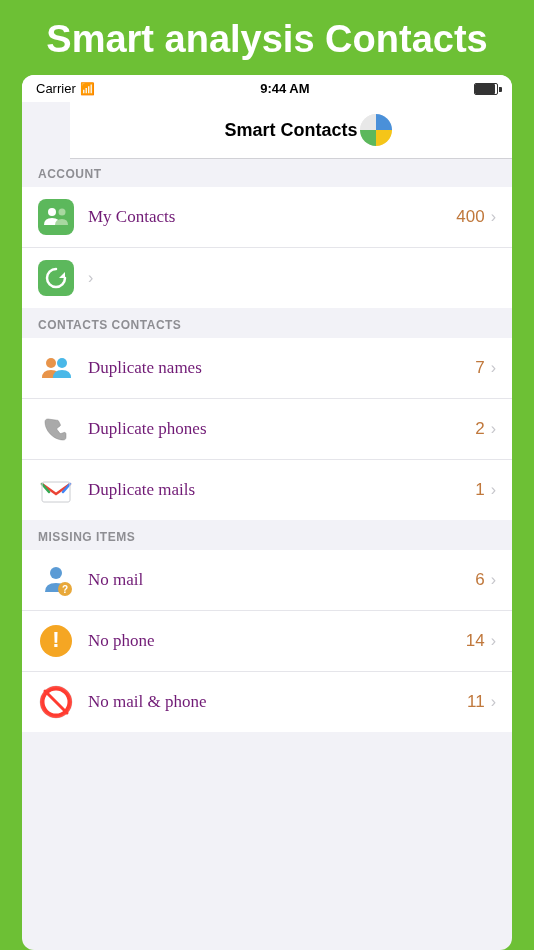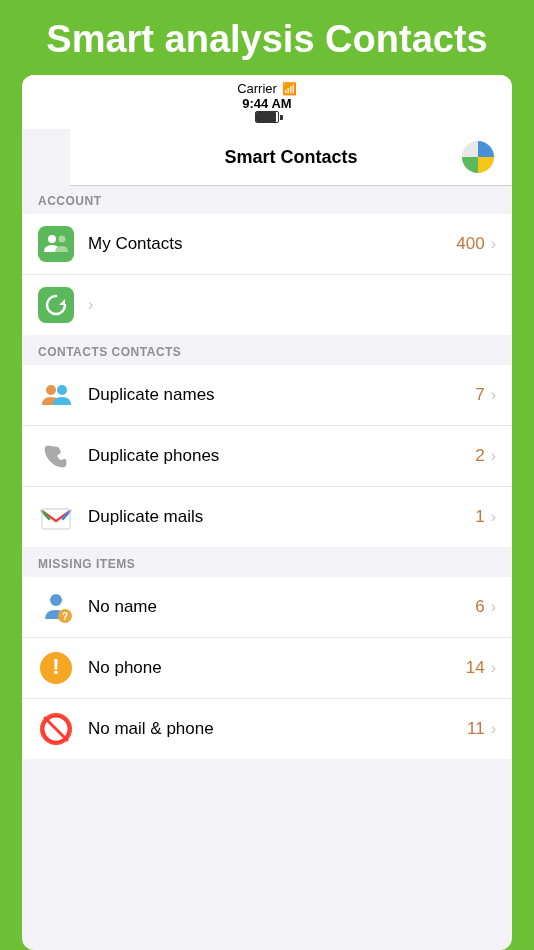--- a/index.html
+++ b/index.html
@@ -32,21 +32,20 @@
 
     
     .status-bar {
       background: white;
       display: flex;
       justify-content: space-between;
       align-items: center;
       padding: 6px 14px;
       font-size: 13px;
       font-weight: 500;
-      flex-direction: column;
     }
     .status-left { display: flex; align-items: center; gap: 5px; }
     .status-center { font-weight: 600; }
     .status-right { display: flex; align-items: center; gap: 4px; }
     .wifi-icon { font-size: 12px; }
     .battery {
       width: 24px; height: 12px;
       border: 1.5px solid #333;
       border-radius: 2px;
       position: relative;
@@ -65,21 +64,21 @@
       height: 100%;
       width: 90%;
       border-radius: 1px;
     }
 
     
     .nav-bar {
       background: white;
       border-bottom: 1px solid #d1d1d6;
       display: flex;
-      justify-content: space-between;
+      justify-content: center;
       align-items: center;
       padding: 10px 16px;
       margin-left: 48px;
     }
     .nav-title {
       font-size: 18px;
       font-weight: bold;
       color: #000;
     }
 
@@ -119,21 +118,22 @@
       height: 36px;
       margin-right: 14px;
       flex-shrink: 0;
       display: flex;
       align-items: center;
       justify-content: center;
     }
     .item-label {
       flex: 1;
       font-size: 17px;
-      color: #000000;
+      color: #701a75;
+      font-family: Liberation Serif, serif;
     }
     .item-count {
       font-size: 17px;
       color: #c0783c;
       margin-right: 6px;
     }
     .item-chevron {
       color: #c7c7cc;
       font-size: 16px;
     }
@@ -274,21 +274,21 @@
       <div class="item-icon">
         <svg width="36" height="36" viewBox="0 0 36 36" xmlns="http://www.w3.org/2000/svg">
 
           <circle cx="18" cy="11" r="6" fill="#5b9bd5"></circle>
           <path d="M7 30 Q7 21 18 21 Q29 21 29 30 Z" fill="#5b9bd5"></path>
 
           <circle cx="27" cy="27" r="7" fill="#e8a83a"></circle>
           <text x="27" y="31" text-anchor="middle" font-size="10" fill="white" font-weight="bold">?</text>
         </svg>
       </div>
-      <span class="item-label">No name</span>
+      <span class="item-label">No mail</span>
       <span class="item-count">6</span>
       <span class="item-chevron">›</span>
     </div>
 
     <div class="list-item">
       <div class="item-icon">
         <svg width="36" height="36" viewBox="0 0 36 36" xmlns="http://www.w3.org/2000/svg">
           <circle cx="18" cy="18" r="16" fill="#f5a623"></circle>
           <text x="18" y="24" text-anchor="middle" font-size="22" fill="white" font-weight="bold">!</text>
         </svg>

